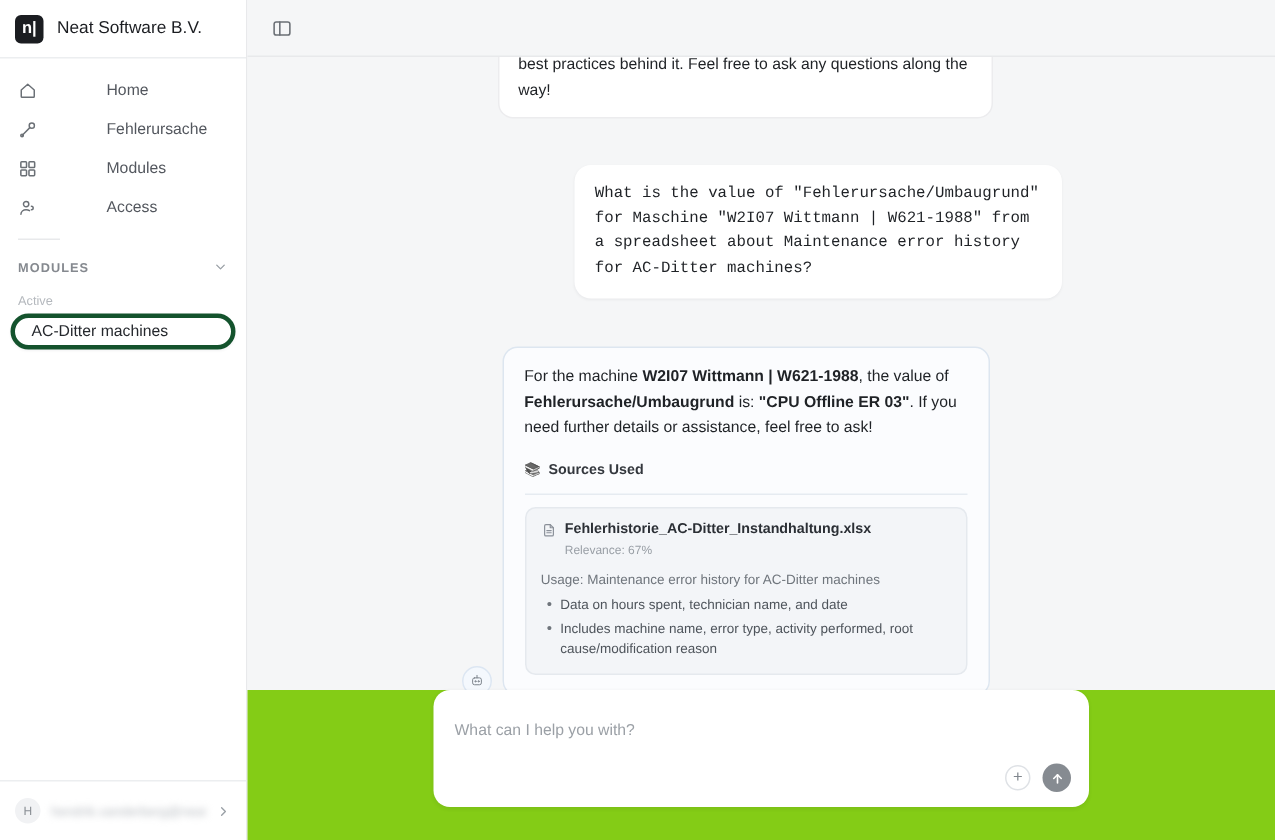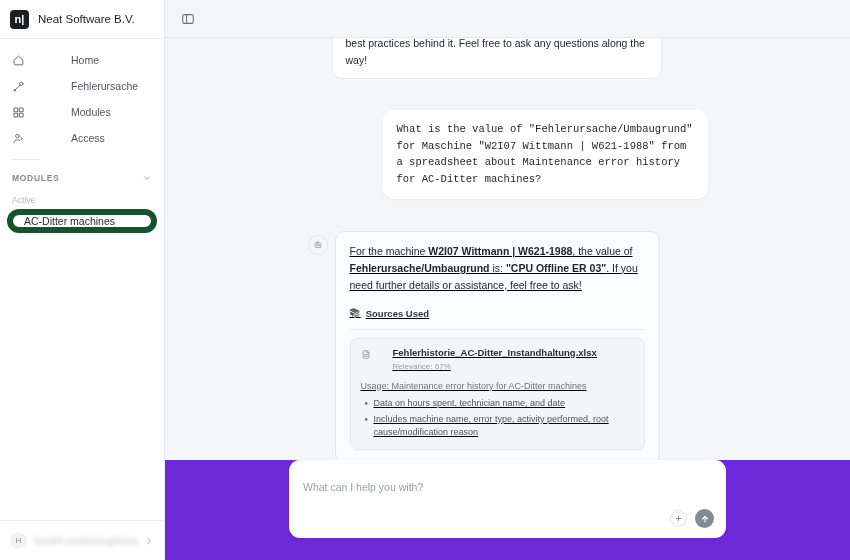--- a/index.html
+++ b/index.html
@@ -103,21 +103,21 @@
   .chevron { color: #9aa0a6; display: flex; }
   .sub-label {
     font-size: 8.5px;
     color: #b4b8bd;
     padding: 6px 12px 3px 12px;
   }
   .module-item {
     margin: 1px 7px 0 7px;
     height: 24px;
     background: #ffffff;
-    border: 6px solid #14532d;
+    border: 3px solid #14532d;
     border-radius: 13px;
     display: flex;
     align-items: center;
     padding: 0 11px;
     font-size: 10.5px;
     color: #25282d;
     cursor: pointer;
     box-shadow: 0 1px 2px rgba(16,24,40,0.05);
     white-space: nowrap;
     overflow: hidden;
@@ -218,22 +218,21 @@
     font-size: 10.5px;
     line-height: 1.6;
     color: #1f2226;
     max-width: 325px;
     box-shadow: 0 1px 2px rgba(16,24,40,0.05);
   }
   .msg-assistant {
     justify-content: flex-start;
     margin-top: 32px;
     gap: 7px;
-    align-items: flex-start;
-    text-decoration: underline;
+    align-items: flex-end;
   }
   .bot-avatar {
     width: 20px; height: 20px;
     border-radius: 50%;
     background: #f4f8fd;
     border: 1px solid #dce6f2;
     display: flex; align-items: center; justify-content: center;
     font-size: 9px;
     color: #7d848c;
     flex: 0 0 20px;
@@ -270,21 +269,21 @@
   }
   .source-card {
     background: #f3f5f8;
     border: 1px solid #e5e9ee;
     border-radius: 7px;
     padding: 8px 10px 9px 10px;
   }
   .source-file-row {
     display: flex;
     align-items: flex-start;
-    gap: 22px;
+    gap: 6px;
   }
   .file-icon {
     width: 10px; height: 11px;
     flex: 0 0 10px;
     color: #8a9099;
     margin-top: 1px;
   }
   .file-name {
     font-size: 9.5px;
     font-weight: 600;
@@ -322,21 +321,21 @@
     color: #6f757c;
     font-size: 10px;
   }
 
   
   .composer-wrap {
     flex: 0 0 auto;
     padding: 0 0 22px 0;
     display: flex;
     justify-content: center;
-    background: #6d28d9;
+    background: #84cc16;
   }
   .composer {
     width: 437px;
     height: 78px;
     background: #ffffff;
     border-radius: 11px;
     box-shadow: 0 1px 3px rgba(16,24,40,0.07);
     position: relative;
     padding: 17px 14px 0 14px;
   }

